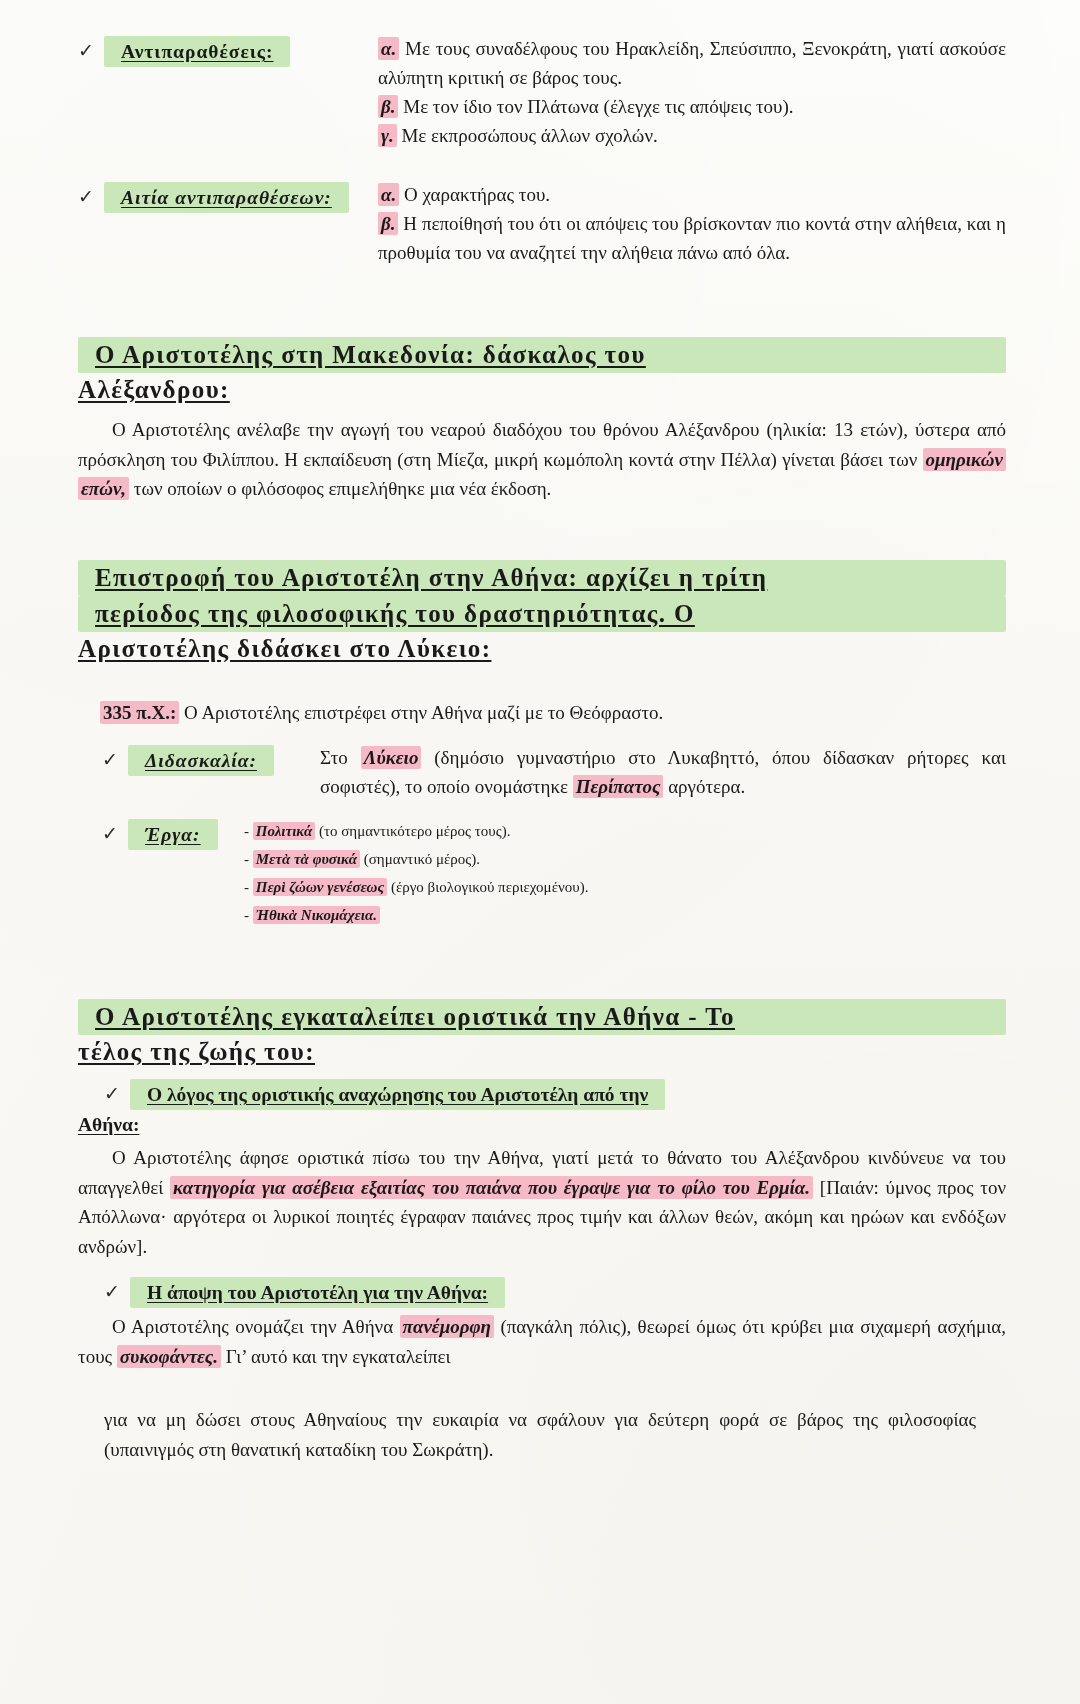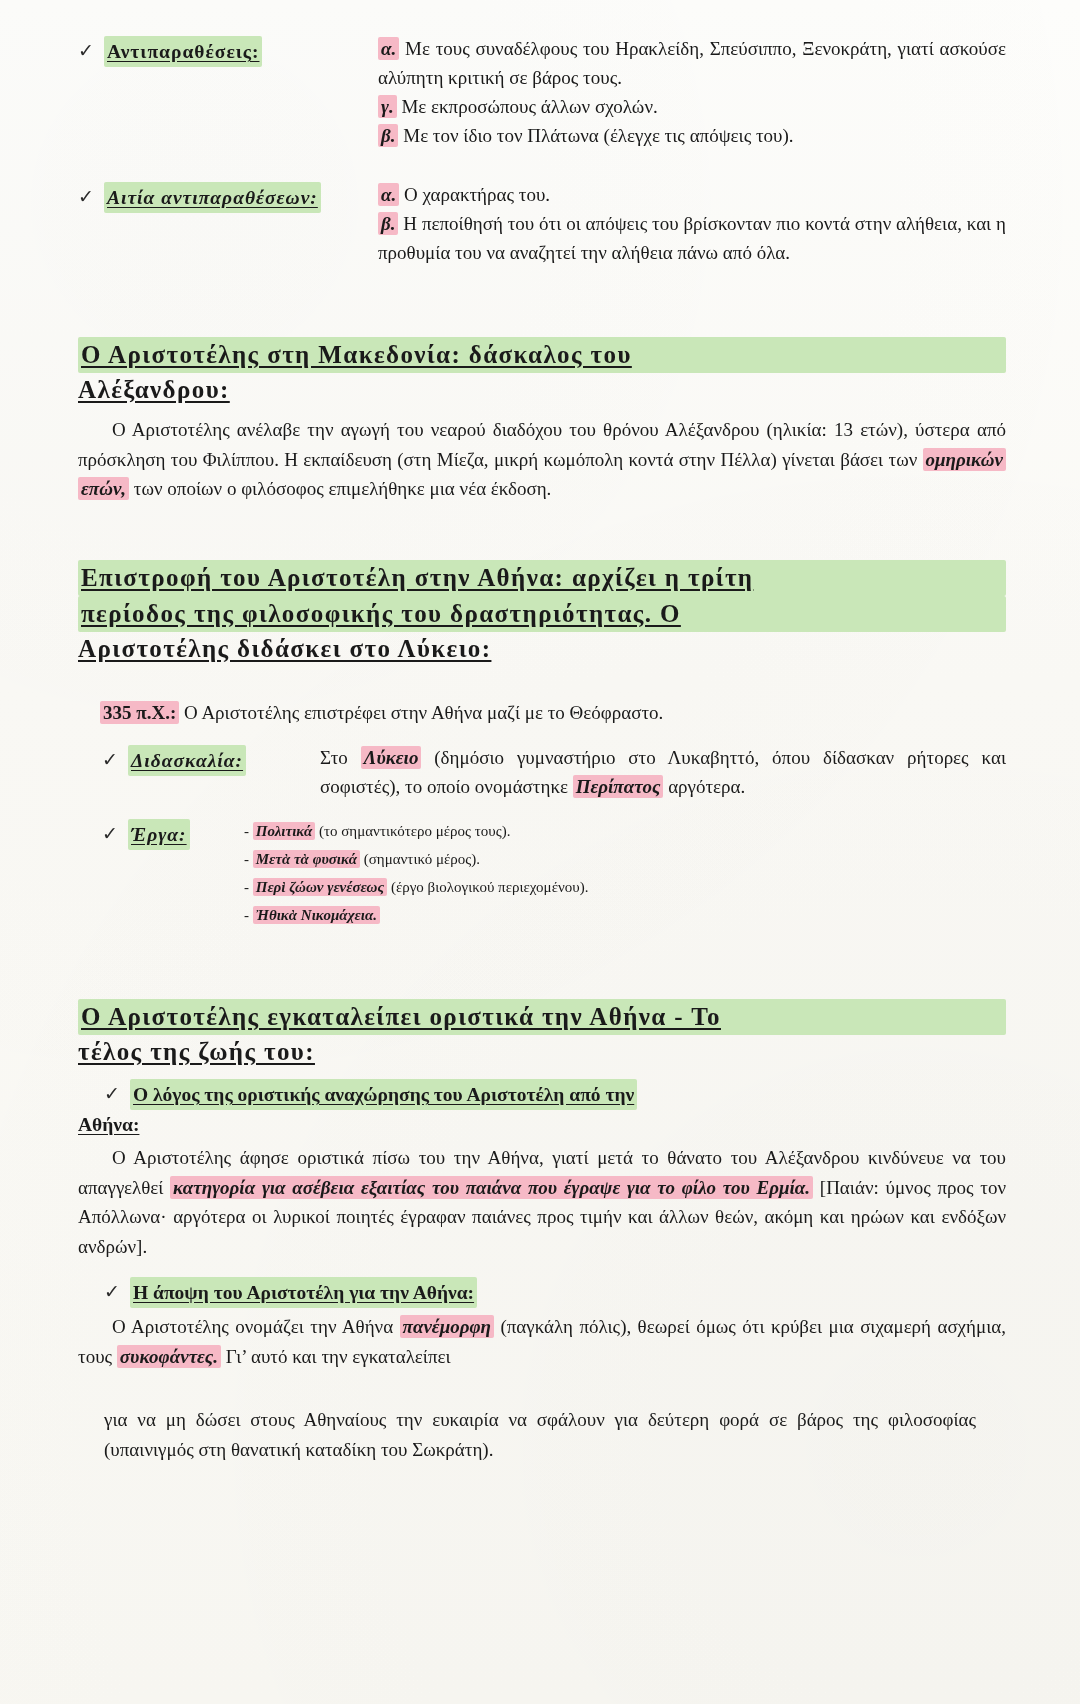--- a/index.html
+++ b/index.html
@@ -33,21 +33,21 @@
     pointer-events: none;
   }
   .content {
     position: relative;
     padding: 34px 74px 20px 78px;
   }
 
   
   .hl-green {
     background: #c9e7b8;
-    padding: 1px 3px;
+    padding: 1px 17px;
     border-radius: 2px;
     box-decoration-break: clone;
     -webkit-box-decoration-break: clone;
   }
   .hl-pink {
     background: #f6b9c6;
     padding: 1px 3px;
     border-radius: 2px;
     box-decoration-break: clone;
     -webkit-box-decoration-break: clone;
@@ -139,26 +139,26 @@
           <span class="check">✓</span>
           <span class="bullet-label hl-green u">Αντιπαραθέσεις:</span>
         </div>
       </div>
       <div class="col-right">
         <div>
           <span class="hl-pink alpha">α.</span>
           <span>Με τους συναδέλφους του Ηρακλείδη, Σπεύσιππο, Ξενοκράτη, γιατί ασκούσε αλύπητη κριτική σε βάρος τους.</span>
         </div>
         <div>
+          <span class="hl-pink alpha">β.</span>
+          <span>Με τον ίδιο τον Πλάτωνα (έλεγχε τις απόψεις του).</span>
+        </div>
+        <div>
           <span class="hl-pink alpha">γ.</span>
           <span>Με εκπροσώπους άλλων σχολών.</span>
-        </div>
-        <div>
-          <span class="hl-pink alpha">β.</span>
-          <span>Με τον ίδιο τον Πλάτωνα (έλεγχε τις απόψεις του).</span>
         </div>
       </div>
     </div>
 
     <div class="spacer-md"></div>
 
     <div class="two-col">
       <div class="col-left">
         <div class="bullet-row">
           <span class="check">✓</span>

